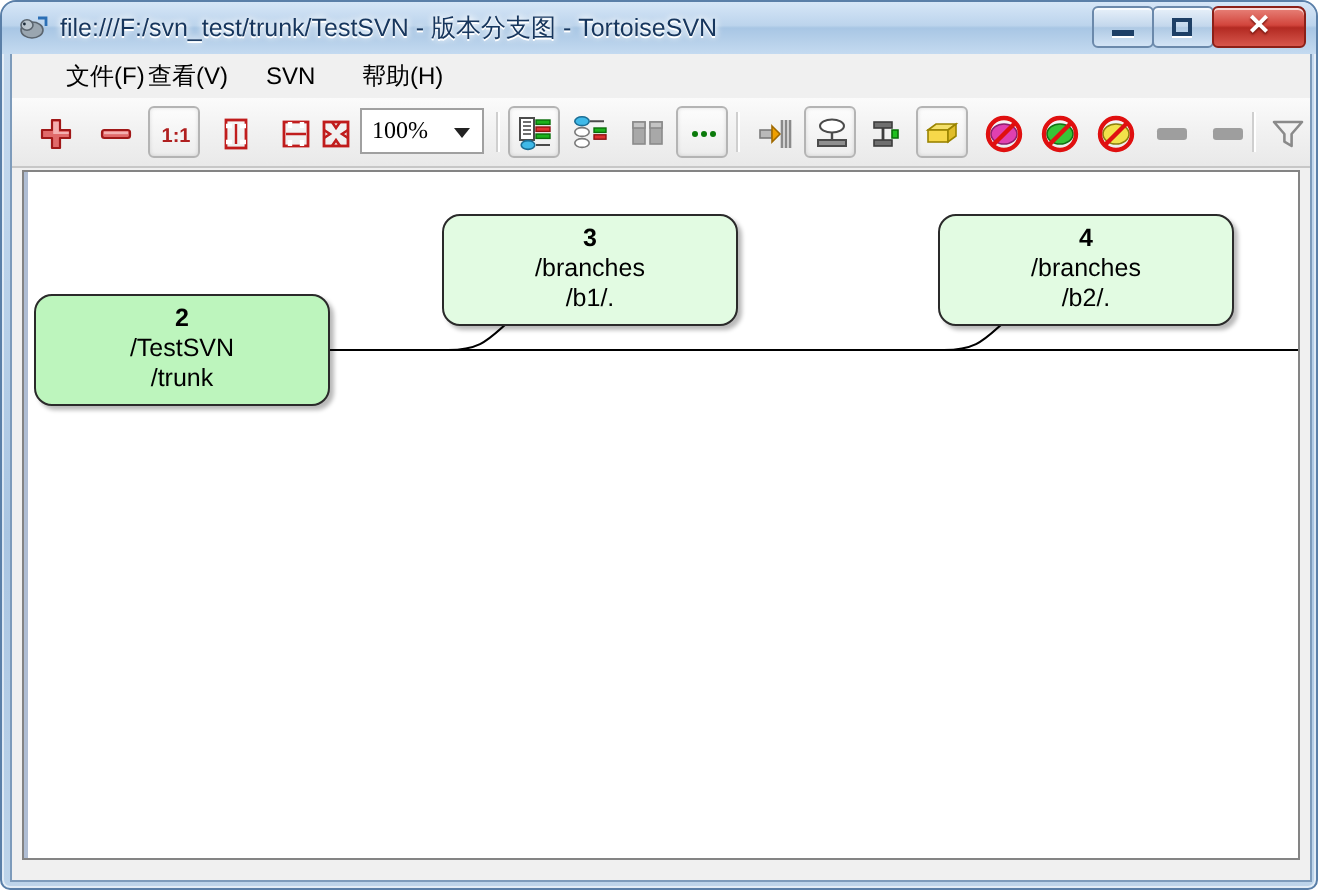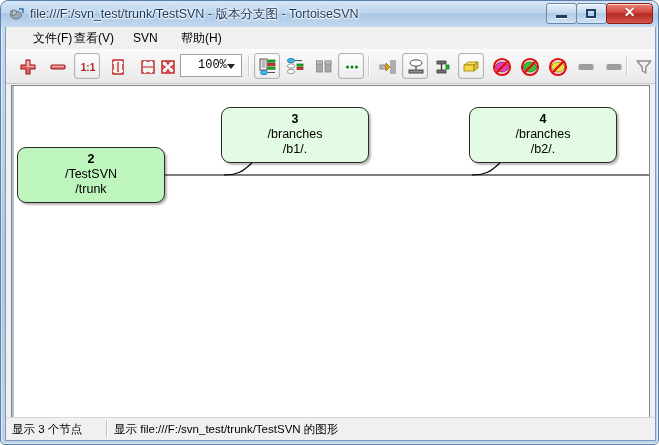--- a/index.html
+++ b/index.html
@@ -84,21 +84,21 @@
     box-shadow:inset 0 0 2px rgba(0,0,0,.12);
   }
   .tb svg{position:absolute;left:3px;top:3px;}
   .sep{position:absolute;top:7px;width:1px;height:20px;background:#cfcfcf;box-shadow:1px 0 0 #fff;}
 
   
   #zoom-combo{
     position:absolute;left:174px;top:5px;width:62px;height:23px;
     background:#fff;border:1px solid #a0a0a0;box-sizing:border-box;
   }
-  #zoom-value{position:absolute;left:17px;top:3px;font-size:12px;color:#000;font-family:Liberation Mono, monospace;text-align:right;}
+  #zoom-value{position:absolute;left:5px;top:3px;font-size:12px;color:#000;font-family:Liberation Serif, serif;text-align:right;}
   #zoom-arrow{position:absolute;right:6px;top:9px;width:0;height:0;
     border-left:4px solid transparent;border-right:4px solid transparent;border-top:5px solid #222;}
 
   
   #canvas{
     position:absolute;left:5px;top:58px;width:639px;height:345px;
     background:#ffffff;border:1px solid #848484;box-sizing:border-box;overflow:hidden;
   }
   #canvas-left-accent{position:absolute;left:0;top:0;width:2px;height:100%;background:#4f6fa0;opacity:.45;}
 
@@ -382,22 +382,17 @@
         <div class="ln">/b1/.</div>
       </div>
 
       <div class="node" style="left:457px;top:21px;width:148px;height:56px;background:#e2fbe2;">
         <div class="rev">4</div>
         <div class="ln">/branches</div>
         <div class="ln">/b2/.</div>
       </div>
     </div>
 
-    <div id="statusbar">
-      <div class="status-cell" style="left:6px;">显示 3 个节点</div>
-      <div id="status-sep"></div>
-      <div class="status-cell" style="left:108px;">显示 file:///F:/svn_test/trunk/TestSVN 的图形</div>
-    </div>
 
   </div>
 
 
 </div>
 
 </body></html>

